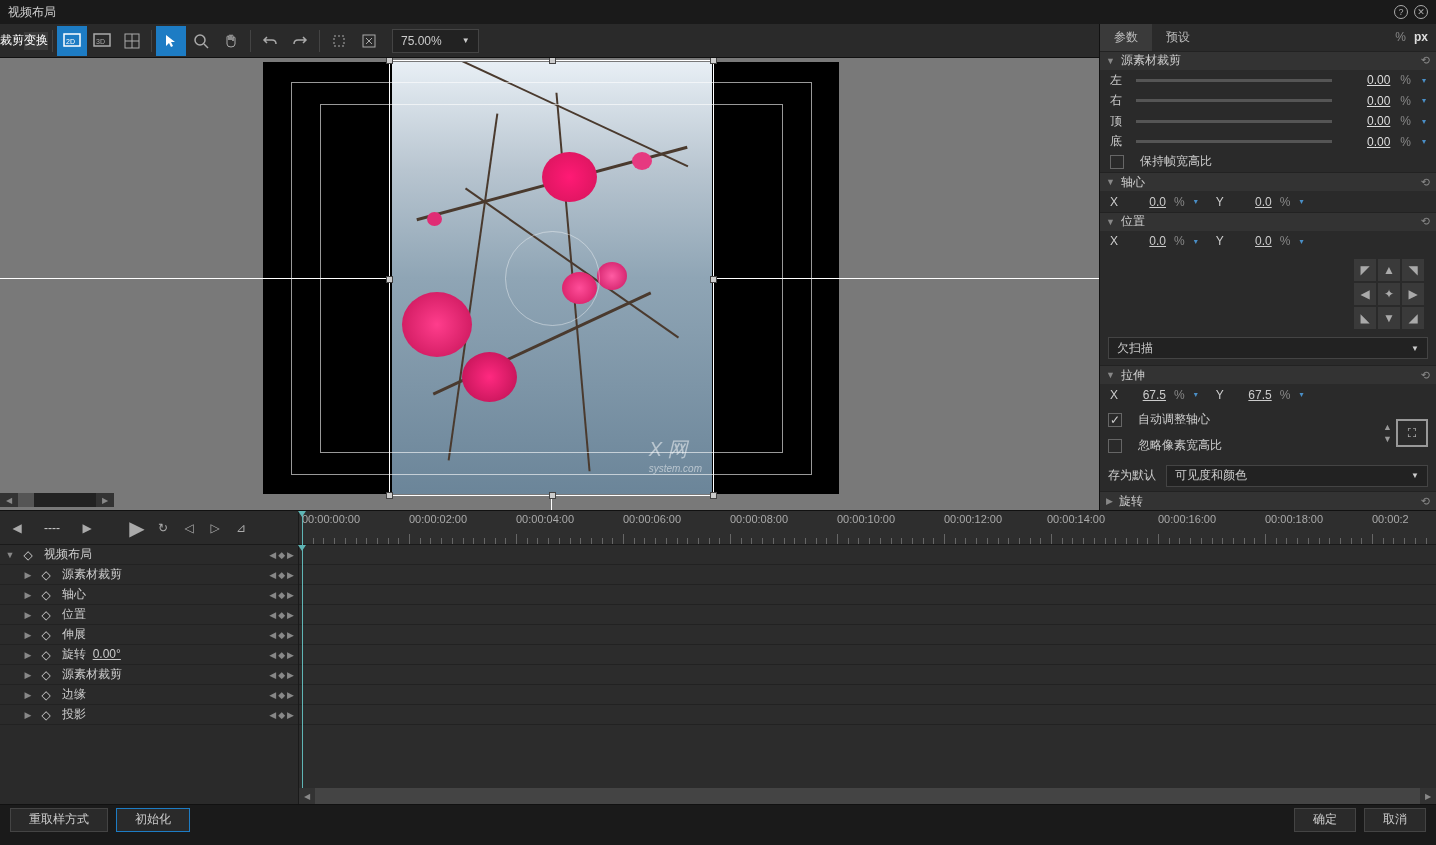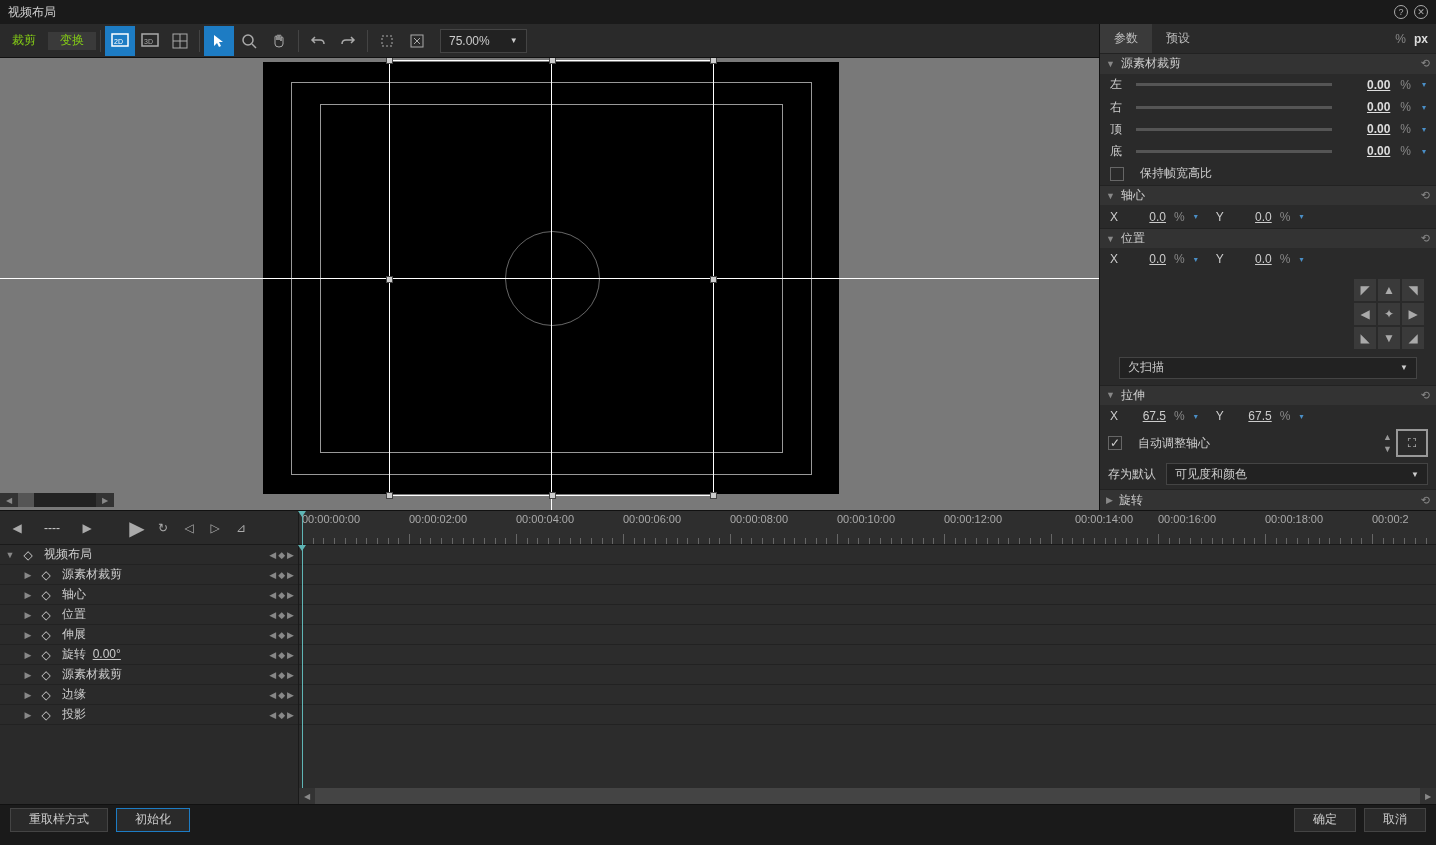--- a/index.html
+++ b/index.html
@@ -38,25 +38,25 @@
   border-right: 1px solid #111;
 }
 .toolbar {
   height: 34px;
   background: #2a2a2a;
   display: flex;
   align-items: center;
   border-bottom: 1px solid #111;
 }
 .tab-btn {
-  padding: 0 12px;
+  padding: 0 0;
   height: 18px;
   display: flex;
   align-items: center;
-  color: #84cc16;
+  color: #ffffff;
   cursor: pointer;
 }
 .tab-btn.active { background: #3a3a3a; }
 .tool-icon {
   width: 30px; height: 30px;
   display: flex; align-items: center; justify-content: center;
   cursor: pointer; color: #bbb;
 }
 .tool-icon.active { background: #1d7cc4; color: #fff; }
 .tool-sep { width: 1px; height: 22px; background: #444; margin: 0 4px; }
@@ -125,21 +125,20 @@
   height: 26px; display: flex; align-items: center; padding: 0 10px;
   gap: 8px;
 }
 .param-label { width: 18px; }
 .param-slider {
   flex: 1; height: 3px; background: #555; position: relative;
 }
 .param-value {
   width: 50px; text-align: right; text-decoration: underline;
   color: #ddd;
-  font-weight: bold;
 }
 .pct { color: #888; margin-left: 2px; }
 .dropdown-arrow { font-size: 8px; color: #4a8fc7; margin-left: 3px; }
 .xy-row { display: flex; align-items: center; padding: 0 10px; height: 26px; gap: 6px; }
 .xy-val { text-decoration: underline; width: 42px; text-align: right; }
 .nav-pad {
   display: grid; grid-template-columns: repeat(3, 22px); grid-template-rows: repeat(3, 22px);
   gap: 2px; padding: 4px;
 }
 .nav-btn { background: #3a3a3a; display: flex; align-items: center; justify-content: center; color: #aaa; }
@@ -301,20 +300,36 @@
         </div>
       <div class="zoom-select">
         <span>75.00%</span>
         <span style="font-size:8px">▼</span>
       </div>
     </div>
     <div class="canvas-area">
       <div class="canvas-black"></div>
       <div class="crosshair-h" style="left:0;right:0;top:220px;height:1px"></div>
       <div class="crosshair-v" style="top:0;bottom:0;left:551px;width:1px"></div>
+      <div class="image-preview">
+        <div class="branch" style="left:10px;top:40px;width:300px;height:2px;transform:rotate(25deg)"></div>
+        <div class="branch" style="left:20px;top:120px;width:280px;height:3px;transform:rotate(-15deg)"></div>
+        <div class="branch" style="left:50px;top:200px;width:260px;height:2px;transform:rotate(35deg)"></div>
+        <div class="branch" style="left:30px;top:280px;width:240px;height:3px;transform:rotate(-25deg)"></div>
+        <div class="branch" style="left:80px;top:50px;width:2px;height:350px;transform:rotate(8deg)"></div>
+        <div class="branch" style="left:180px;top:30px;width:2px;height:380px;transform:rotate(-5deg)"></div>
+        <div class="flower" style="left:150px;top:90px;width:55px;height:50px;background:radial-gradient(circle,#ff1a75,#d4145a)"></div>
+        <div class="flower" style="left:10px;top:230px;width:70px;height:65px;background:radial-gradient(circle,#ff3d8c,#c41256)"></div>
+        <div class="flower" style="left:70px;top:290px;width:55px;height:50px;background:radial-gradient(circle,#ff2980,#b81050)"></div>
+        <div class="flower" style="left:170px;top:210px;width:35px;height:32px;background:radial-gradient(circle,#ff4d99,#d1175e)"></div>
+        <div class="flower" style="left:205px;top:200px;width:30px;height:28px;background:radial-gradient(circle,#ff5ca3,#c91560)"></div>
+        <div class="flower" style="left:240px;top:90px;width:20px;height:18px;background:#e63980"></div>
+        <div class="flower" style="left:35px;top:150px;width:15px;height:14px;background:#e02d75"></div>
+        <div class="watermark">X 网<div style="font-size:10px">system.com</div></div>
+      </div>
       <div class="safe-frame" style="left:291px;top:24px;width:521px;height:393px"></div>
       <div class="safe-frame" style="left:320px;top:46px;width:463px;height:349px"></div>
       <div class="selection-frame" style="left:389px;top:2px;width:325px;height:436px">
         <div class="handle" style="left:-4px;top:-4px"></div>
         <div class="handle" style="left:159px;top:-4px"></div>
         <div class="handle" style="right:-4px;top:-4px"></div>
         <div class="handle" style="left:-4px;top:215px"></div>
         <div class="handle" style="right:-4px;top:215px"></div>
         <div class="handle" style="left:-4px;bottom:-4px"></div>
         <div class="handle" style="left:159px;bottom:-4px"></div>
@@ -417,21 +432,21 @@
           <div class="nav-btn">▲</div>
           <div class="nav-btn">◥</div>
         <div class="nav-btn">◀</div>
           <div class="nav-btn">✦</div>
           <div class="nav-btn">▶</div>
         <div class="nav-btn">◣</div>
           <div class="nav-btn">▼</div>
           <div class="nav-btn">◢</div>
       </div>
     </div>
-    <div style="padding:0 19px 6px">
+    <div style="padding:0 8px 6px">
       <div class="param-select">
         <span>欠扫描</span>
           <span style="font-size:8px">▼</span>
       </div>
     </div>
 
     <div class="section-header">
       <div class="section-header-left">
           <span class="expand-icon">▼</span>
           <span>拉伸</span>
@@ -446,20 +461,24 @@
       <span style="margin-left:12px">Y</span>
       <span class="xy-val">67.5</span>
         <span class="pct">%</span>
         <span class="dropdown-arrow">▾</span>
     </div>
     <div style="display:flex;justify-content:space-between;align-items:center;padding:2px 8px">
       <div style="flex:1">
         <div class="param-row" style="padding:0">
           <span class="param-checkbox">✓</span>
           <span>自动调整轴心</span>
+        </div>
+        <div class="param-row" style="padding:0">
+          <span class="param-checkbox"></span>
+          <span>忽略像素宽高比</span>
         </div>
       </div>
       <div style="display:flex;gap:4px;align-items:center">
         <div style="display:flex;flex-direction:column;gap:2px">
           <span style="font-size:9px;color:#999">▲</span>
           <span style="font-size:9px;color:#999">▼</span>
         </div>
         <div style="width:32px;height:28px;border:2px solid #999;display:flex;align-items:center;justify-content:center">⛶</div>
       </div>
     </div>
@@ -665,21 +684,21 @@
         <div class="ruler-tick major" style="left: 645px;"></div>
         <div class="ruler-tick" style="left: 655.7px;"></div>
         <div class="ruler-tick" style="left: 666.4px;"></div>
         <div class="ruler-tick" style="left: 677.1px;"></div>
         <div class="ruler-tick" style="left: 687.8px;"></div>
         <div class="ruler-tick" style="left: 698.5px;"></div>
         <div class="ruler-tick" style="left: 709.2px;"></div>
         <div class="ruler-tick" style="left: 719.9px;"></div>
         <div class="ruler-tick" style="left: 730.6px;"></div>
         <div class="ruler-tick" style="left: 741.3px;"></div>
-        <div class="ruler-label" style="left: 776px;">00:00:14:00</div>
+        <div class="ruler-label" style="left: 748px;">00:00:14:00</div>
         <div class="ruler-tick major" style="left: 752px;"></div>
         <div class="ruler-tick" style="left: 762.7px;"></div>
         <div class="ruler-tick" style="left: 773.4px;"></div>
         <div class="ruler-tick" style="left: 784.1px;"></div>
         <div class="ruler-tick" style="left: 794.8px;"></div>
         <div class="ruler-tick" style="left: 805.5px;"></div>
         <div class="ruler-tick" style="left: 816.2px;"></div>
         <div class="ruler-tick" style="left: 826.9px;"></div>
         <div class="ruler-tick" style="left: 837.6px;"></div>
         <div class="ruler-tick" style="left: 848.3px;"></div>

